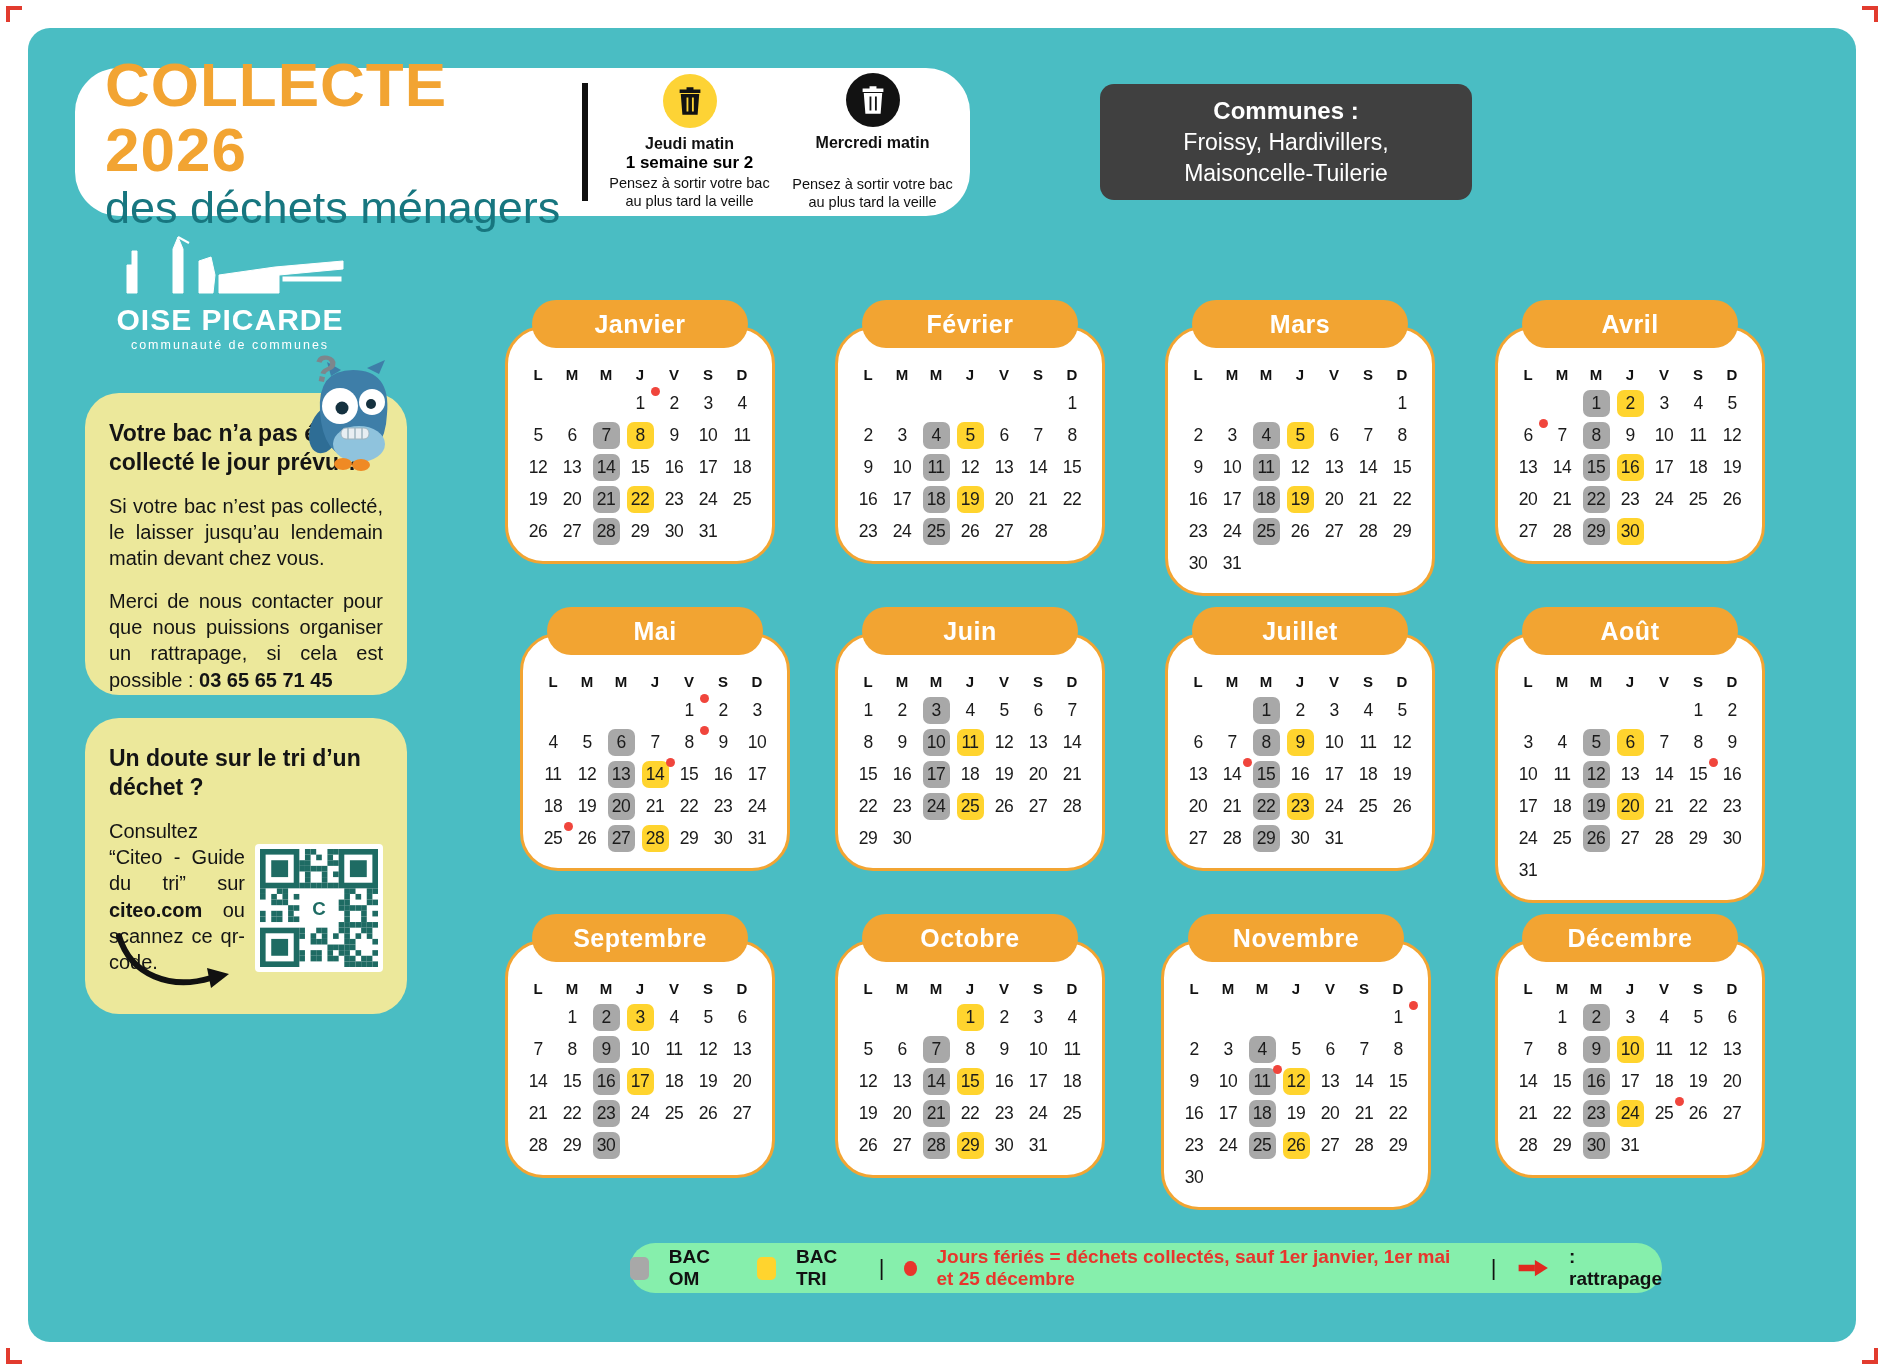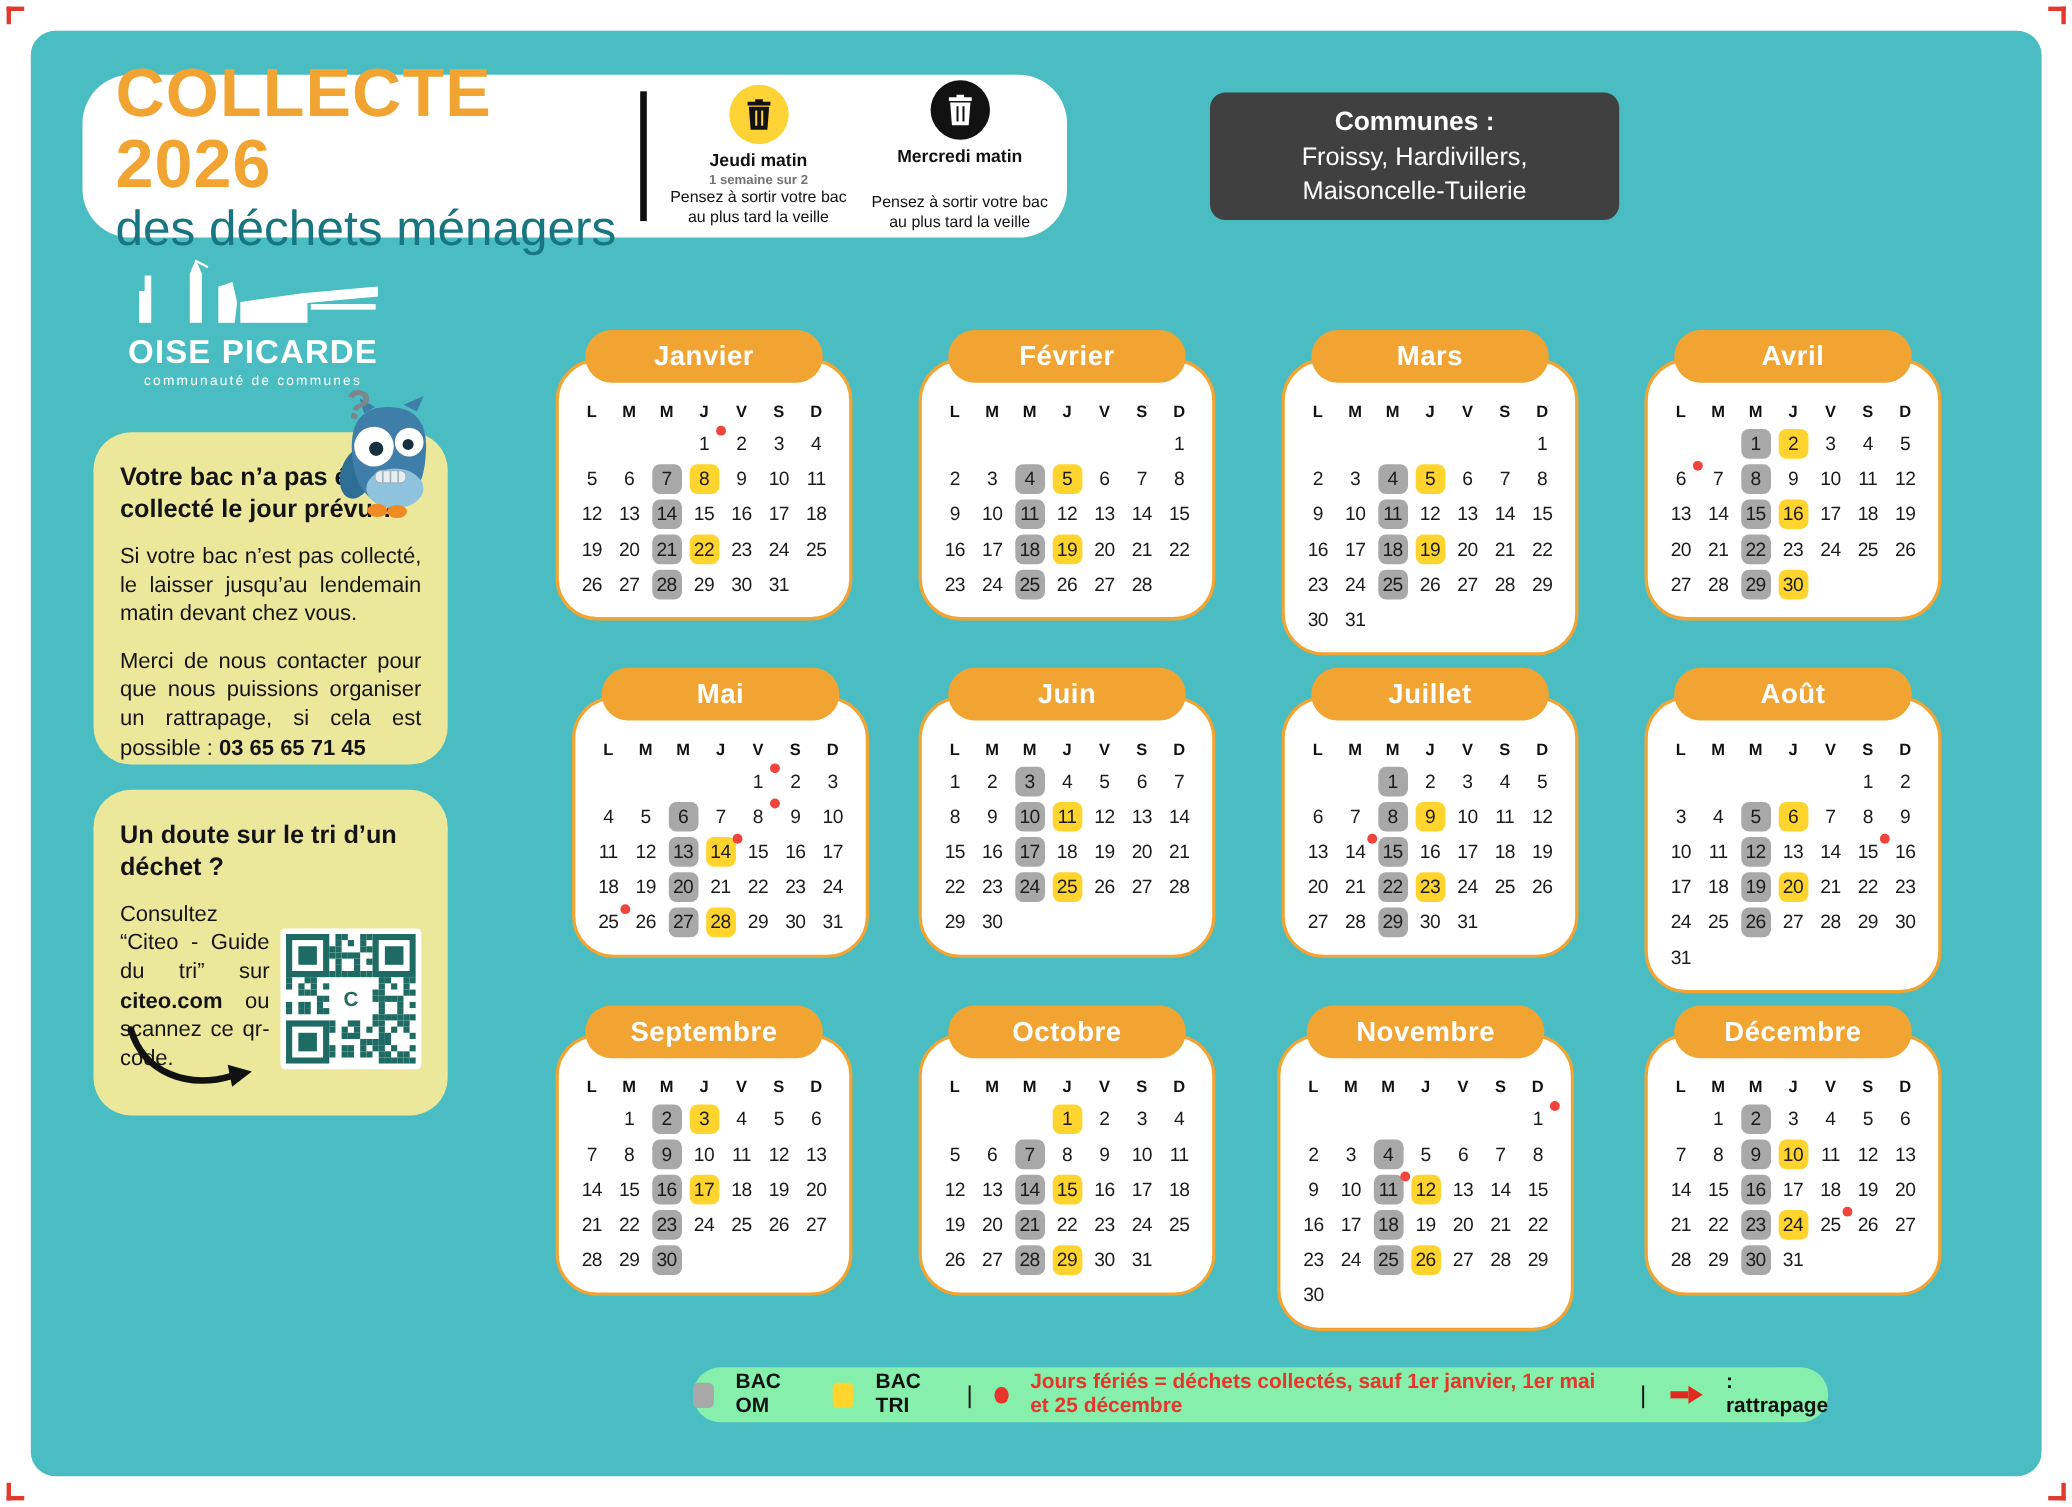--- a/index.html
+++ b/index.html
@@ -23,21 +23,21 @@
   .title-block { padding-left:30px; width:505px; }
   .title1 { color:#f2a432; font-size:62px; font-weight:800; letter-spacing:1px; line-height:1.05; }
   .title2 { color:#17767f; font-size:45px; font-weight:400; line-height:1.05; margin-top:2px; }
   .hdr-divider { width:6px; height:118px; background:#101010; margin:0 10px 0 2px; }
   .sched { width:183px; text-align:center; line-height:1.2; }
   .sched .circle { width:54px; height:54px; border-radius:50%; margin:0 auto 6px auto;
     display:flex; align-items:center; justify-content:center; }
   .sched .circle.yellow { background:#fdd335; }
   .sched .circle.black { background:#121212; }
   .sched .day { font-weight:700; font-size:16px; color:#111; }
-  .sched .freq { font-weight:700; font-size:12px; color:#737373; }
+  .sched .freq { font-weight:700; font-size:17px; color:#000000; }
   .sched .note { font-size:14.5px; color:#111; margin-top:2px; }
 
   .communes { position:absolute; left:1100px; top:84px; width:372px; height:116px;
     background:#404040; border-radius:14px; color:#fff; text-align:center;
     display:flex; flex-direction:column; justify-content:center; line-height:1.35; }
   .communes .c1 { font-weight:700; font-size:24px; }
   .communes .c2 { font-size:23px; font-weight:300; }
 
   
   .logo { position:absolute; left:105px; top:235px; width:250px; text-align:center; color:#fff; }

